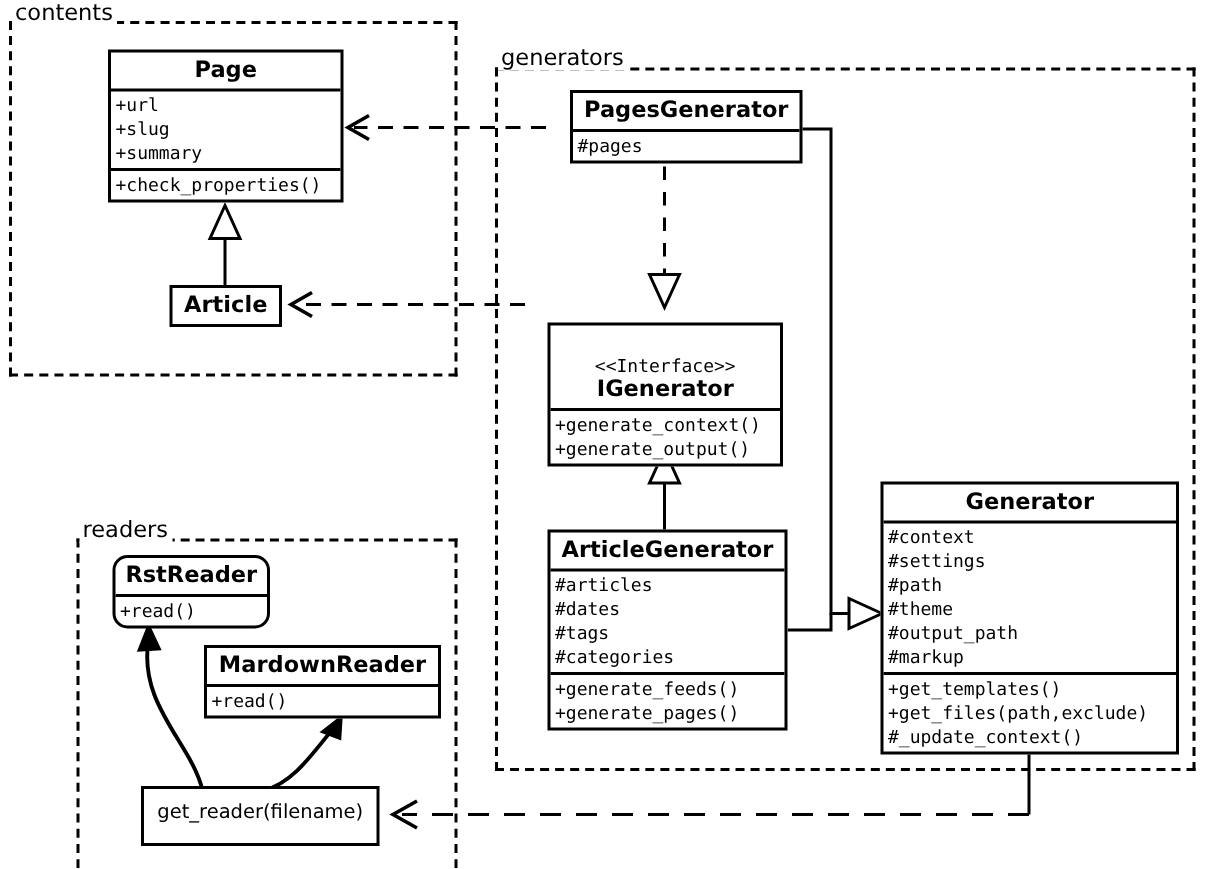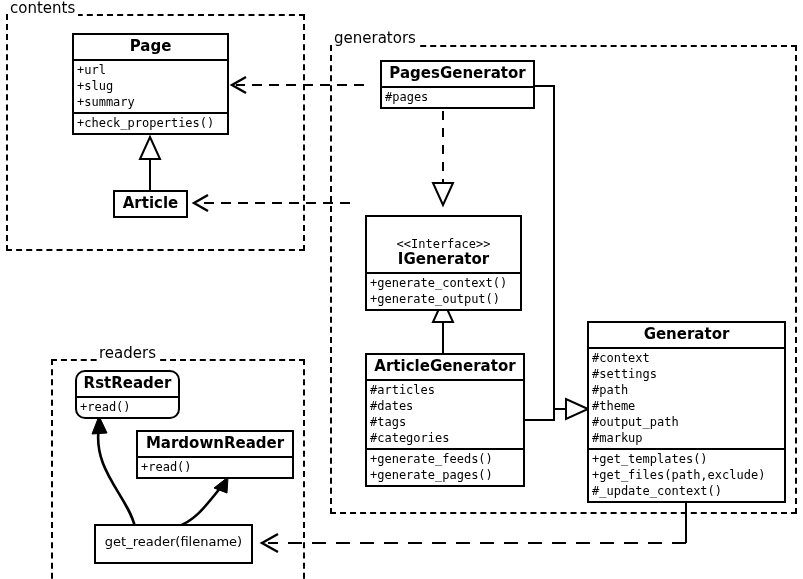--- a/index.html
+++ b/index.html
@@ -100,21 +100,21 @@
 
 <div id="canvas">
 
   <div class="package" style="left:6px; top:14px; width:299px; height:237px;"></div>
   <div class="pkg-label" style="left:8px; top:0px;">contents</div>
 
   <div class="package" style="left:330px; top:45px; width:467px; height:469px;"></div>
   <div class="pkg-label" style="left:332px; top:30px;">generators</div>
 
   <div class="package" style="left:51px; top:359px; width:254px; height:230px;"></div>
-  <div class="pkg-label" style="left:53px; top:345px;margin-left:44px;">readers</div>
+  <div class="pkg-label" style="left:53px; top:345px;">readers</div>
 
   <svg class="overlay" viewBox="0 0 803 579" xmlns="http://www.w3.org/2000/svg">
 
     <line x1="364" y1="85" x2="236" y2="85" stroke="#000" stroke-width="2" stroke-dasharray="10,7"></line>
     <polyline points="246,77 232,85 246,93" fill="none" stroke="#000" stroke-width="2.4" stroke-linecap="butt"></polyline>
 
     <line x1="350" y1="203" x2="198" y2="203" stroke="#000" stroke-width="2" stroke-dasharray="10,7"></line>
     <polyline points="208,195 194,203 208,211" fill="none" stroke="#000" stroke-width="2.4"></polyline>
 
     <line x1="150" y1="191" x2="150" y2="158" stroke="#000" stroke-width="2"></line>

